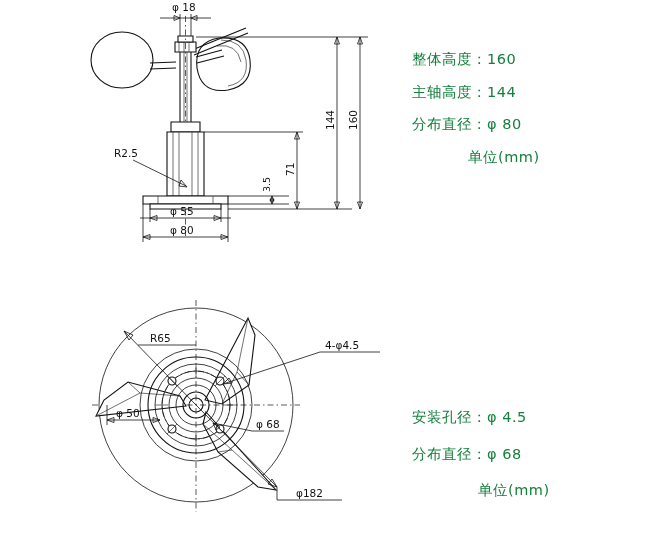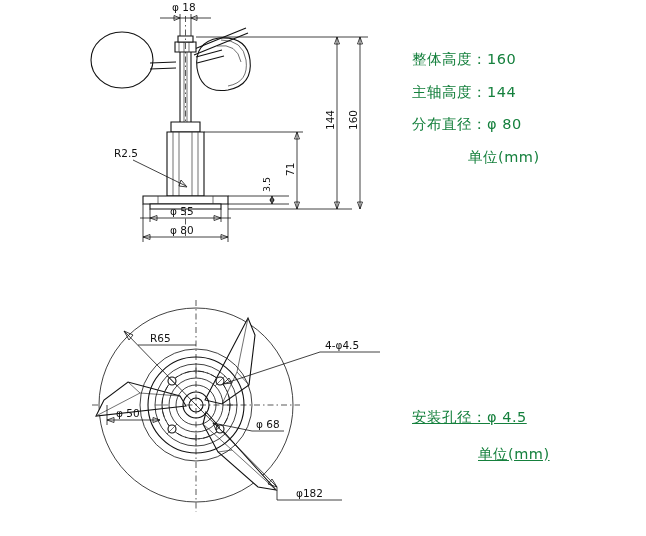--- a/index.html
+++ b/index.html
@@ -39,21 +39,21 @@
     letter-spacing: 0.5px;
   }
   .spec-row .lbl { }
   .spec-row .val { }
   .unit-row {
     display: block;
     padding-left: 56px;
     letter-spacing: 0.5px;
   }
   #specs-top { left: 412px; top: 52px; }
-  #specs-bottom { left: 412px; top: 410px; text-decoration: underline; }
+  #specs-bottom { left: 412px; top: 410px; }
   #specs-bottom .spec-row { margin-bottom: 22px; }
   #specs-bottom .unit-row { padding-left: 66px; }
   .dimtext {
     font-family: "DejaVu Sans", "Liberation Sans", sans-serif;
     font-size: 10.5px;
     fill: #111111;
   }
   .dimtext.small { font-size: 9.5px; }
   .ln { stroke: #111111; fill: none; }
   .thin { stroke-width: 0.8; }
@@ -242,16 +242,19 @@
     <span class="spec-row">
       <span class="lbl">分布直径：</span><span class="val">φ 80</span>
     </span>
     <span class="unit-row">单位(mm)</span>
   </div>
 
   <div class="spec-block" id="specs-bottom">
     <span class="spec-row">
       <span class="lbl">安装孔径：</span><span class="val">φ 4.5</span>
     </span>
+    <span class="spec-row">
+      <span class="lbl">分布直径：</span><span class="val">φ 68</span>
+    </span>
     <span class="unit-row">单位(mm)</span>
   </div>
 
 </div>
 
 </body></html>

